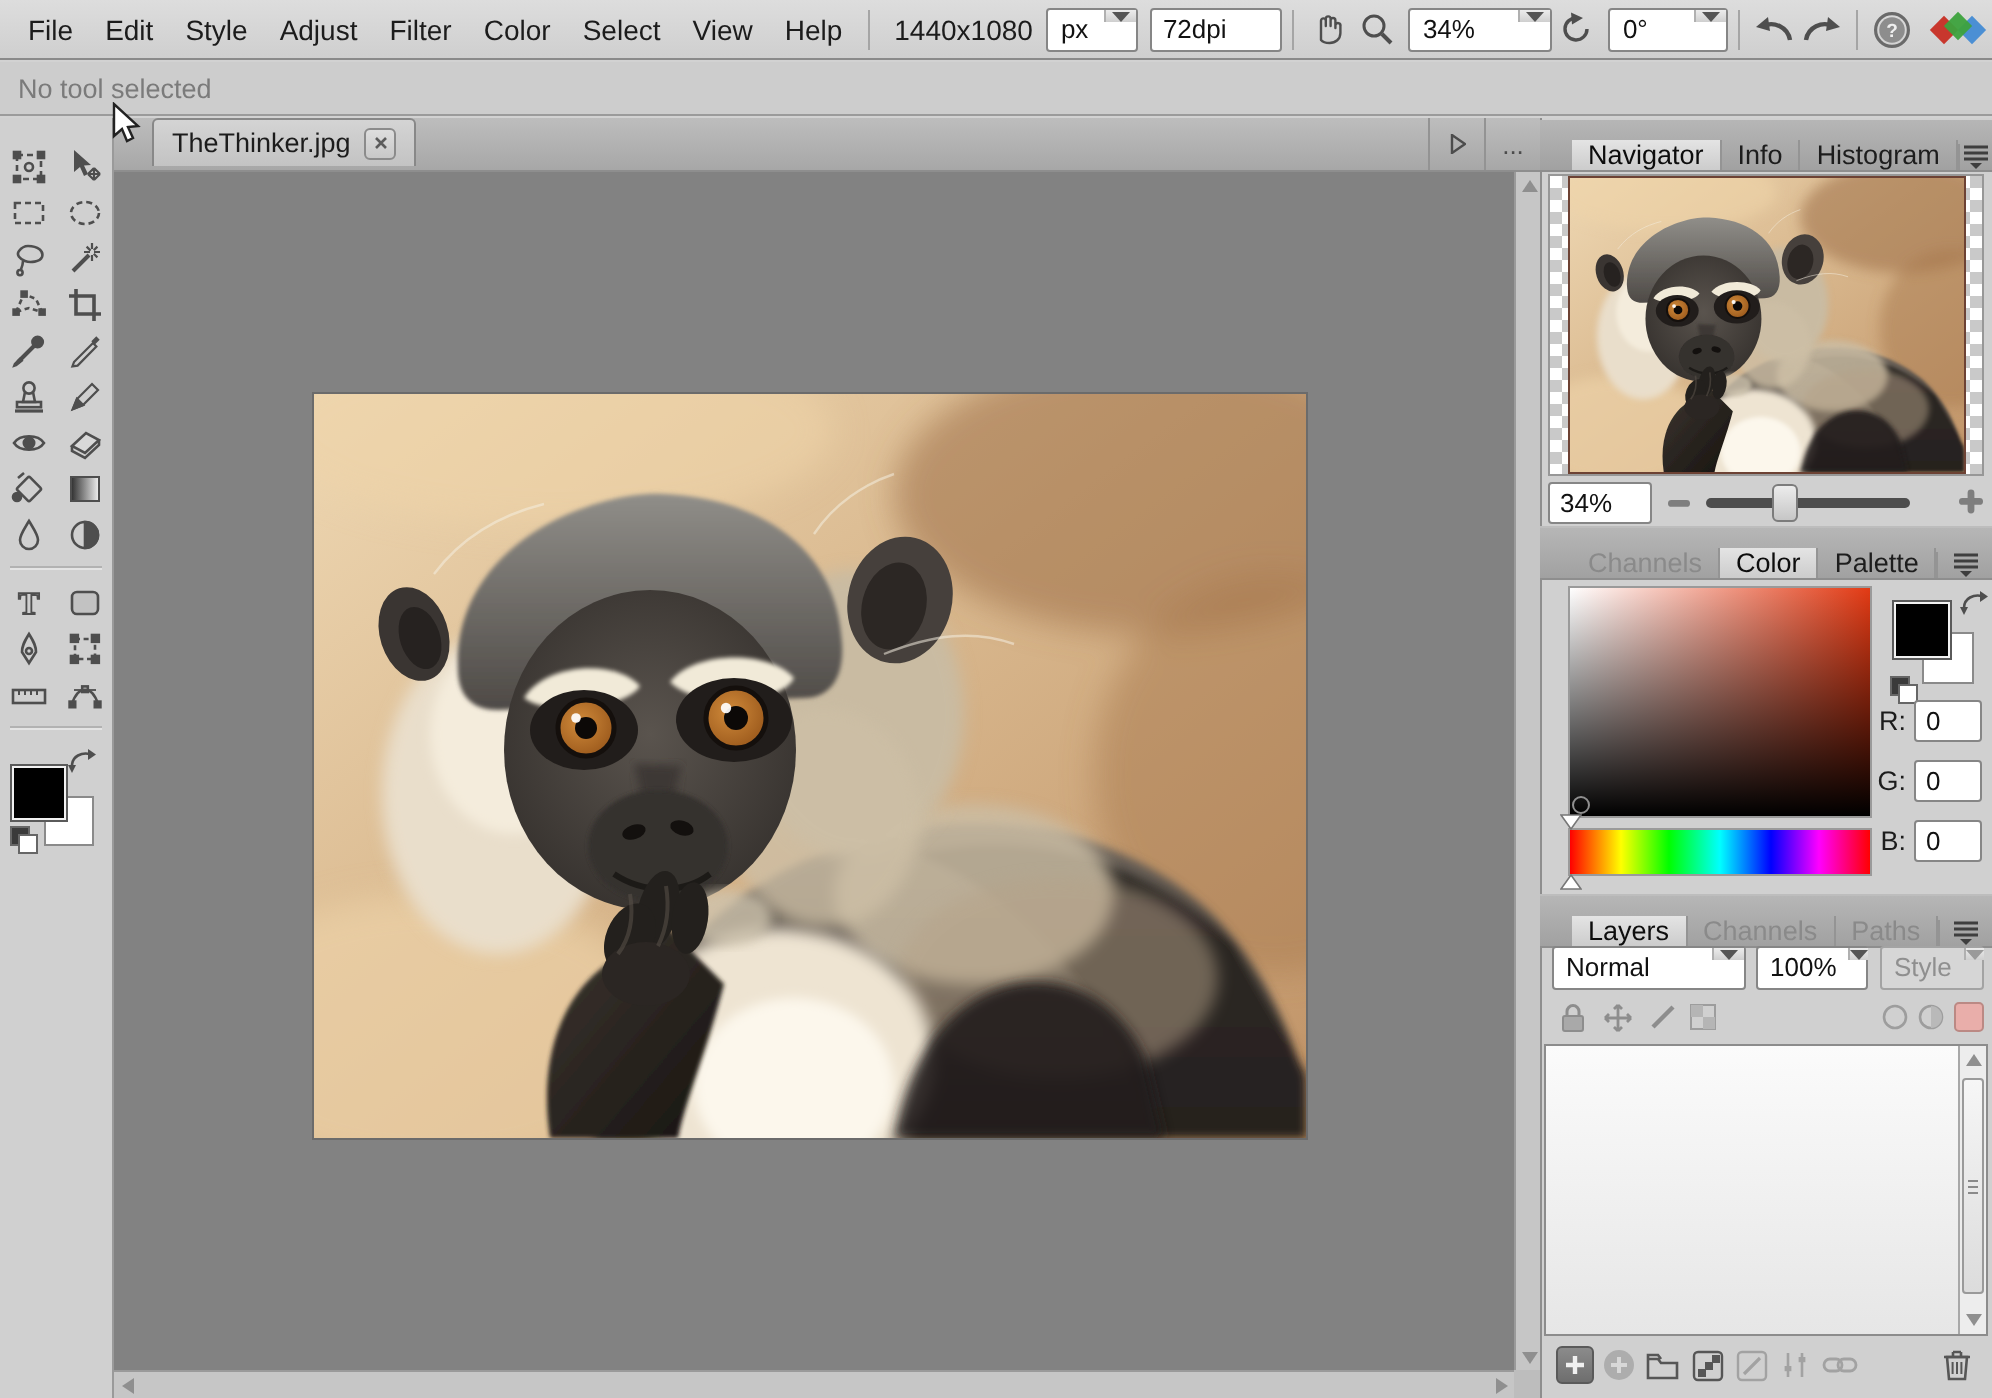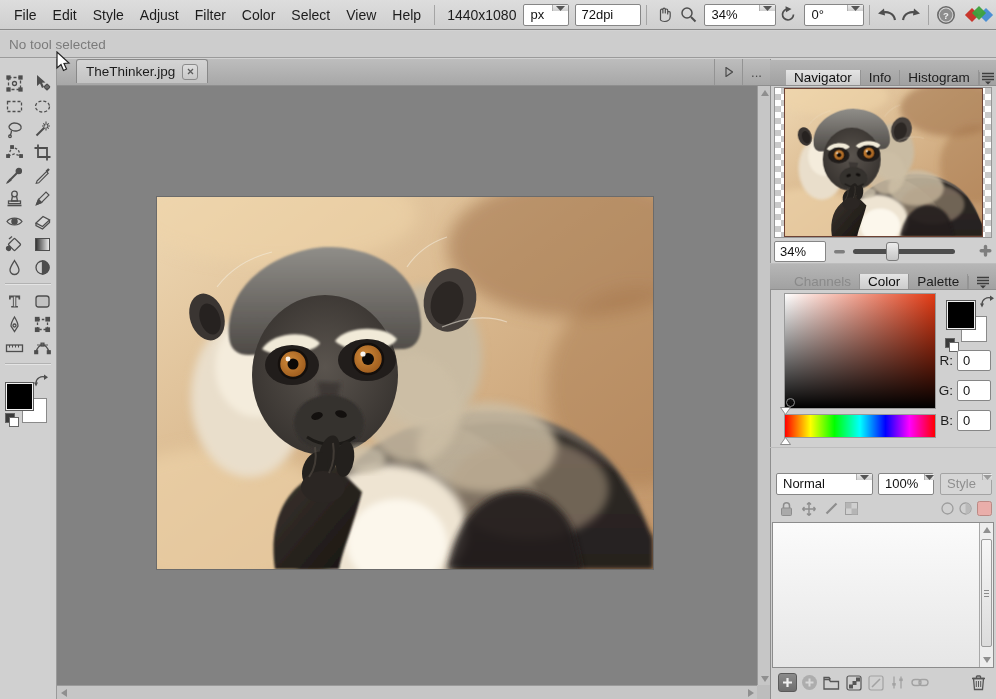--- a/index.html
+++ b/index.html
@@ -687,20 +687,31 @@
       <span>G:</span>
       <input class="field rgb-field" value="0" style="">
     </div>
     <div class="rgb-row" style="top:146px">
       <span>B:</span>
       <input class="field rgb-field" value="0" style="">
     </div>
   </div>
 
   <div class="section s-layers">
+    <div class="ptabs">
+      <span class="ptab active">Layers</span>
+      <span class="ptab disabled">Channels</span>
+      <span class="ptab disabled">Paths</span>
+      <span class="pmenu">
+        <svg width="14" height="13" viewBox="0 0 14 13">
+            <path d="M1,1.5 h12 M1,4.5 h12 M1,7.5 h12" stroke="#3e3e3e" stroke-width="1.4"></path>
+            <polygon points="4,9.5 10,9.5 7,12.5" fill="#3e3e3e"></polygon>
+          </svg>
+      </span>
+    </div>
 
     <div class="select blend-select">
       <span class="sel-val">Normal</span>
       <span class="sel-btn">
           <svg width="9" height="6">
             <polygon points="0,1 9,1 4.5,6" fill="#555"></polygon>
           </svg>
         </span>
     </div>
     <div class="select opacity-select">

